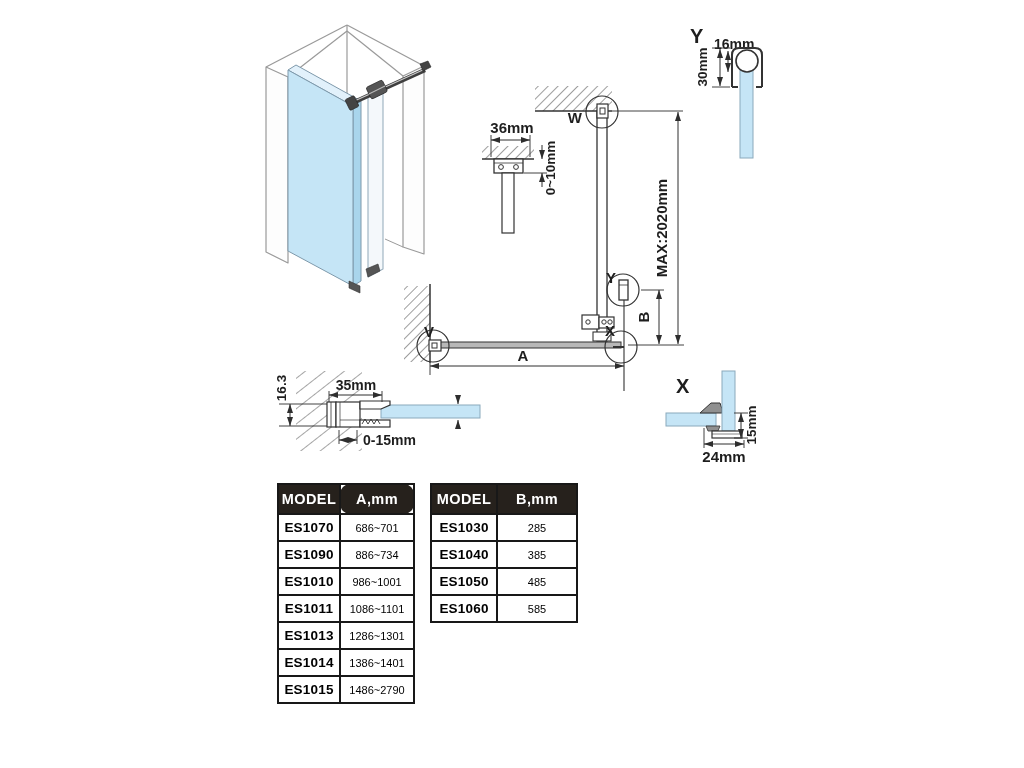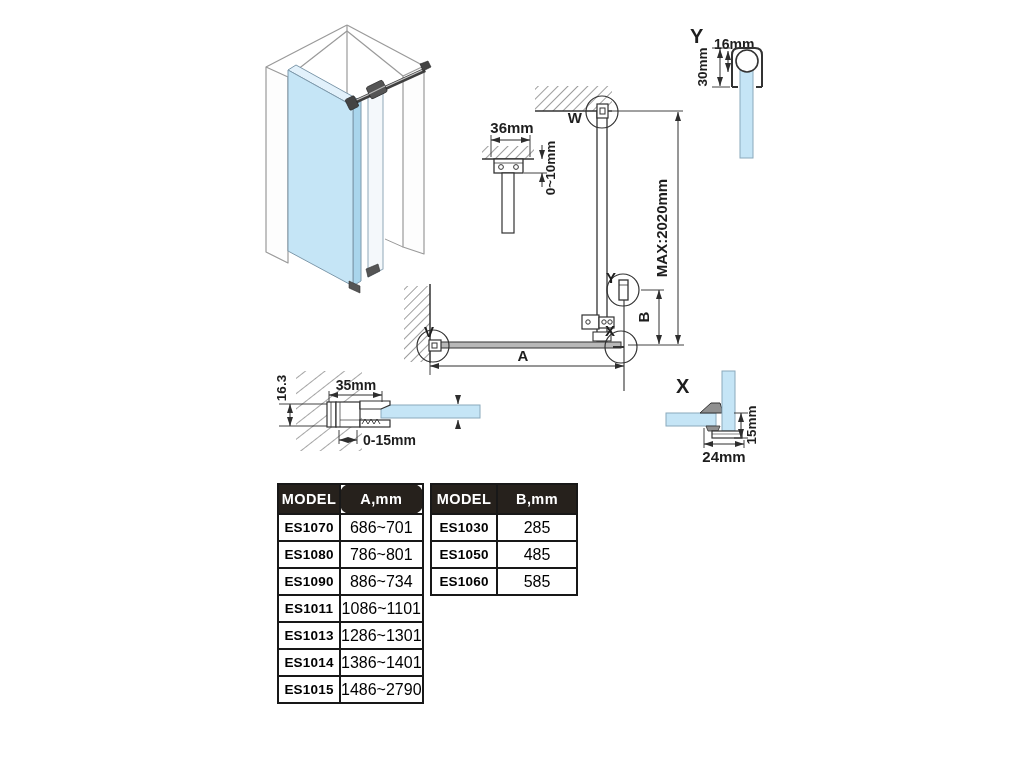--- a/index.html
+++ b/index.html
@@ -13,21 +13,21 @@
   .dim{stroke:#2e2e2e;stroke-width:1;fill:none}
   .ext{stroke:#2e2e2e;stroke-width:0.9;fill:none}
   
   table{position:absolute;border-collapse:collapse;table-layout:fixed;background:#fff;}
   #table-a{left:277px;top:483px;}
   #table-b{left:430px;top:483px;}
   th,td{border:2px solid #181818;text-align:center;padding:0;}
   th{background:#26211c;color:#ffffff;font-size:14.5px;height:28px;letter-spacing:0.4px;}
   td{height:25px;}
   td.model{font-weight:bold;font-size:13.5px;letter-spacing:0.2px;}
-  td.val{font-size:16px;}
+  td.val{font-size:11px;}
   #table-a th.c1,#table-a td.model{width:60px;}
   #table-a th.c2,#table-a td.val{width:72px;border-radius:10px;}
   #table-b th.c1,#table-b td.model{width:64px;}
   #table-b th.c2,#table-b td.val{width:78px;}
 </style>
 </head>
 <body>
 
 <div class="canvas">
 
@@ -221,26 +221,26 @@
       <th class="c1">MODEL</th>
       <th class="c2">A,mm</th>
     </tr>
   </thead>
   <tbody>
     <tr>
           <td class="model">ES1070</td>
           <td class="val">686~701</td>
         </tr>
     <tr>
-          <td class="model">ES1080</td>
-          <td class="val">786~801</td>
-        </tr>
-    <tr>
           <td class="model">ES1090</td>
           <td class="val">886~734</td>
+        </tr>
+    <tr>
+          <td class="model">ES1010</td>
+          <td class="val">986~1001</td>
         </tr>
     <tr>
           <td class="model">ES1011</td>
           <td class="val">1086~1101</td>
         </tr>
     <tr>
           <td class="model">ES1013</td>
           <td class="val">1286~1301</td>
         </tr>
     <tr>
@@ -260,20 +260,24 @@
       <th class="c1">MODEL</th>
       <th class="c2">B,mm</th>
     </tr>
   </thead>
   <tbody>
     <tr>
           <td class="model">ES1030</td>
           <td class="val">285</td>
         </tr>
     <tr>
+          <td class="model">ES1040</td>
+          <td class="val">385</td>
+        </tr>
+    <tr>
           <td class="model">ES1050</td>
           <td class="val">485</td>
         </tr>
     <tr>
           <td class="model">ES1060</td>
           <td class="val">585</td>
         </tr>
   </tbody>
 </table>
 

